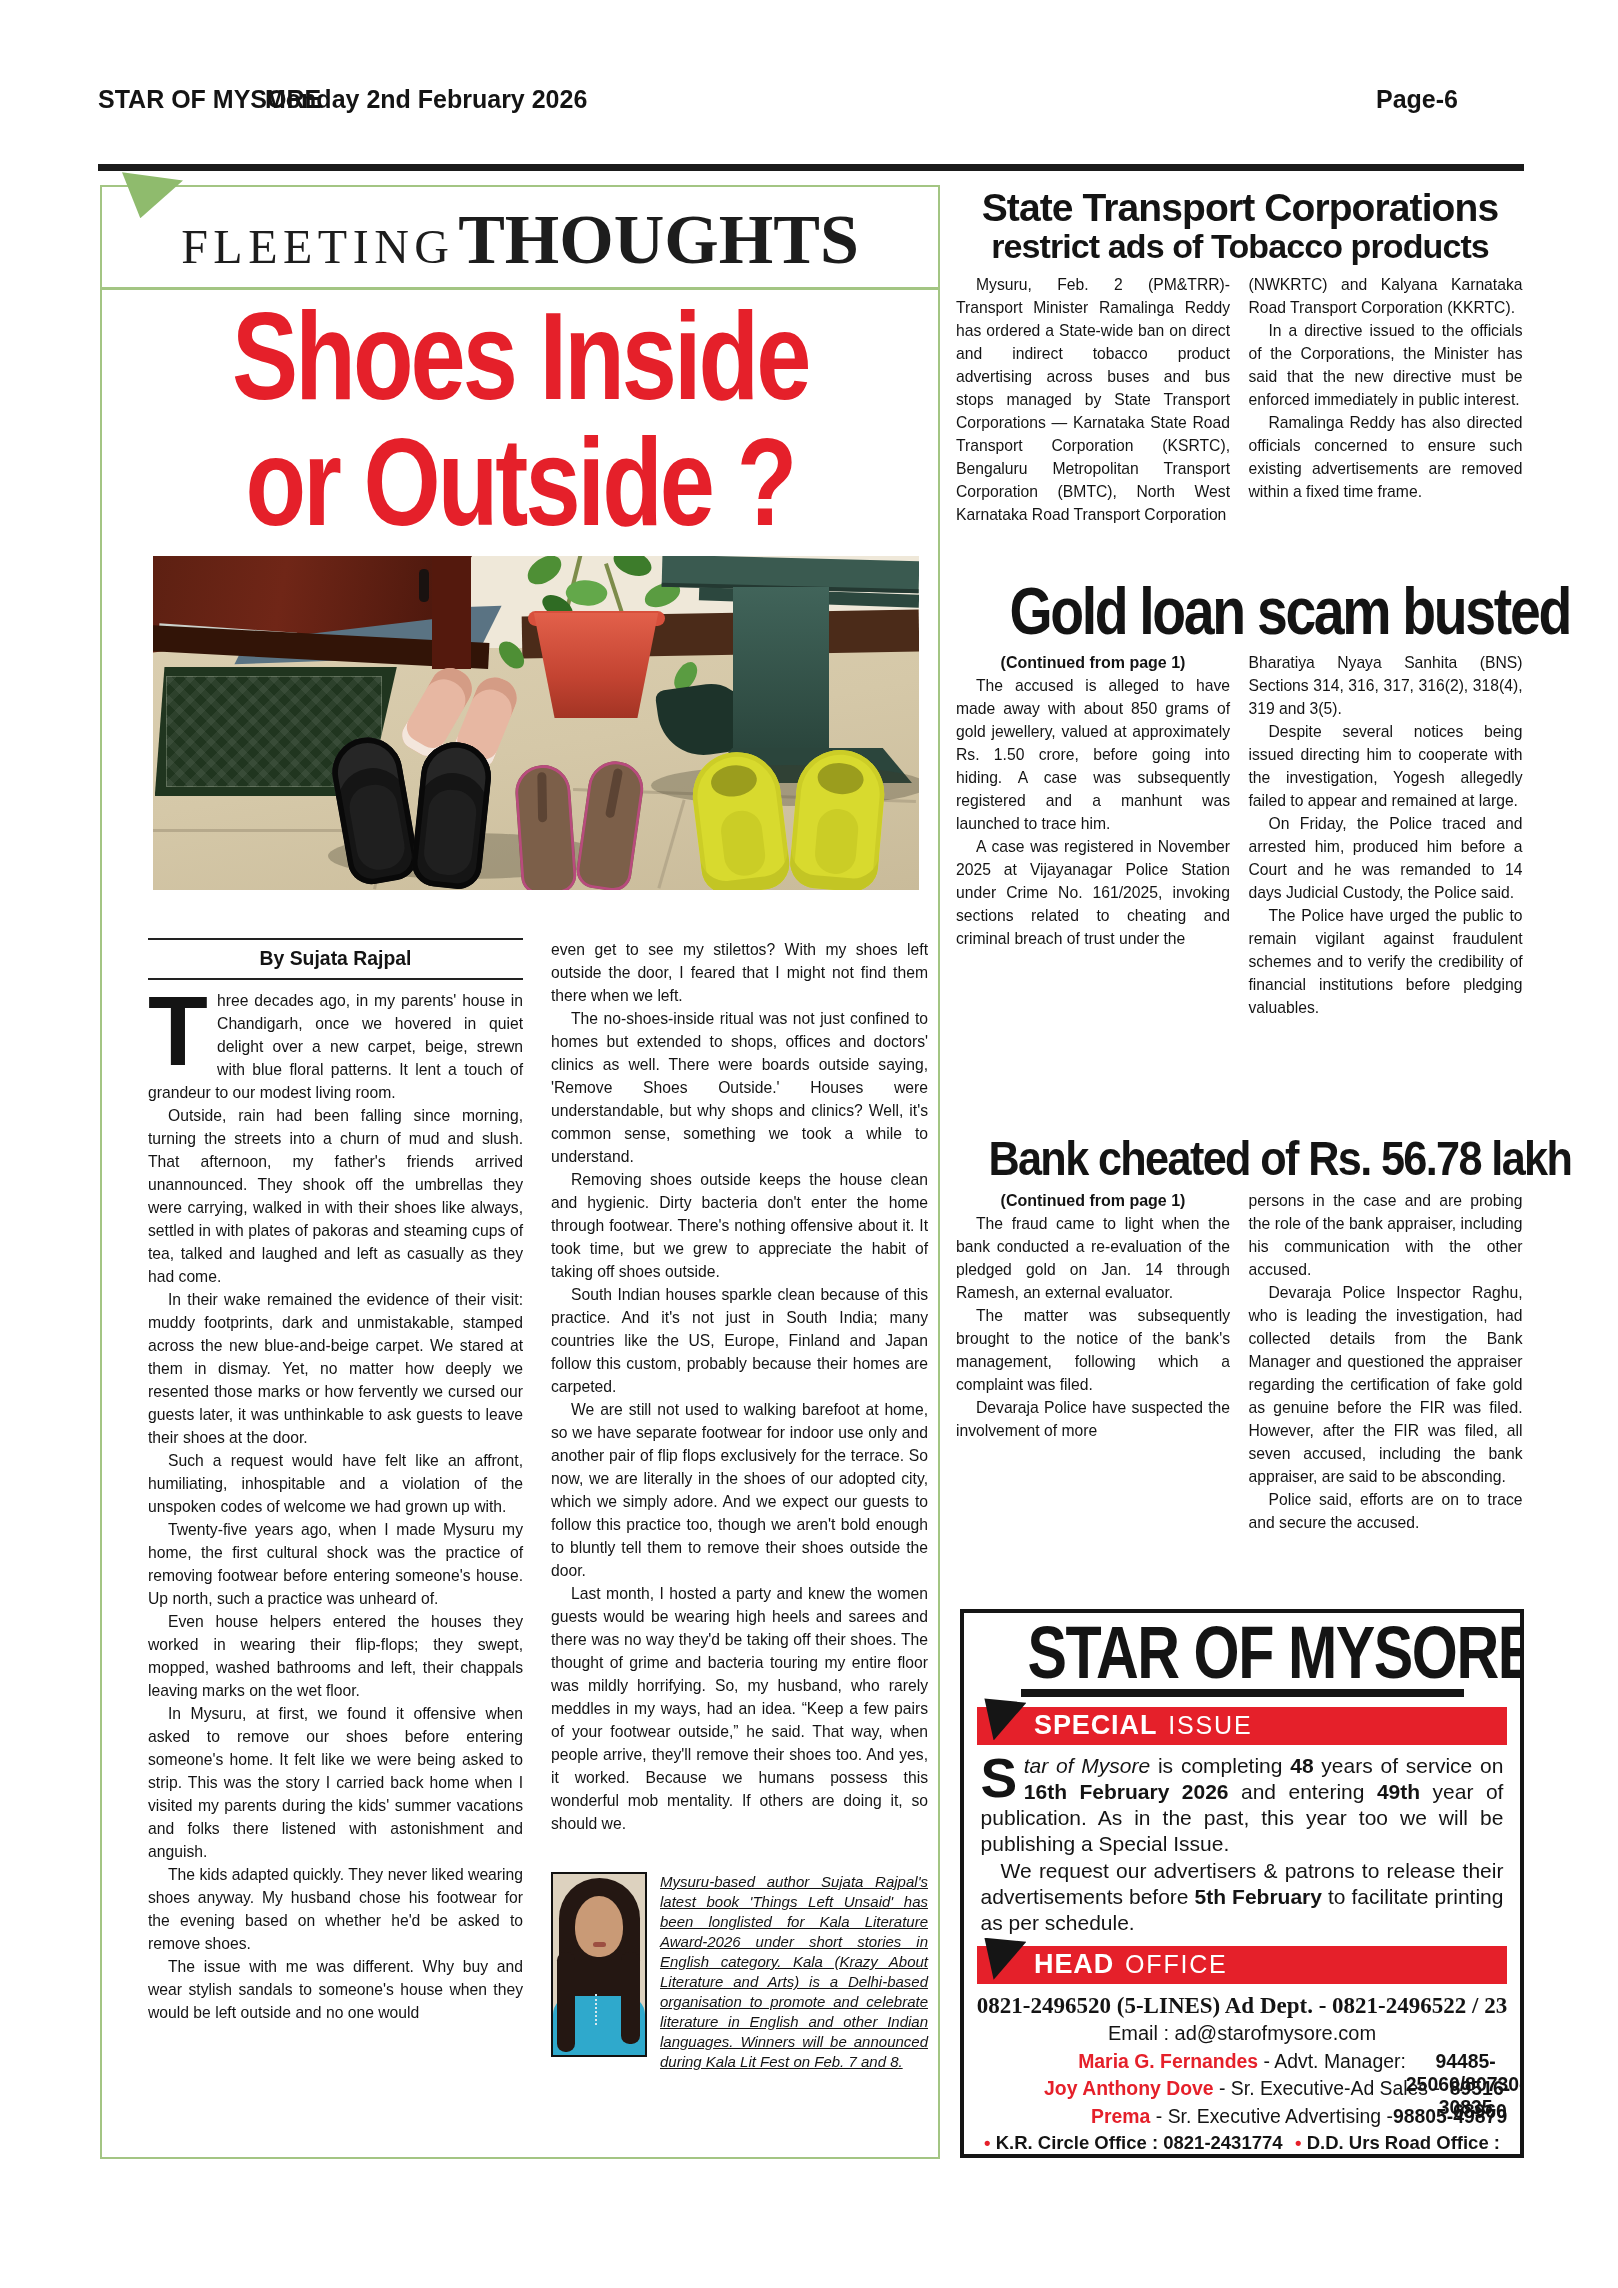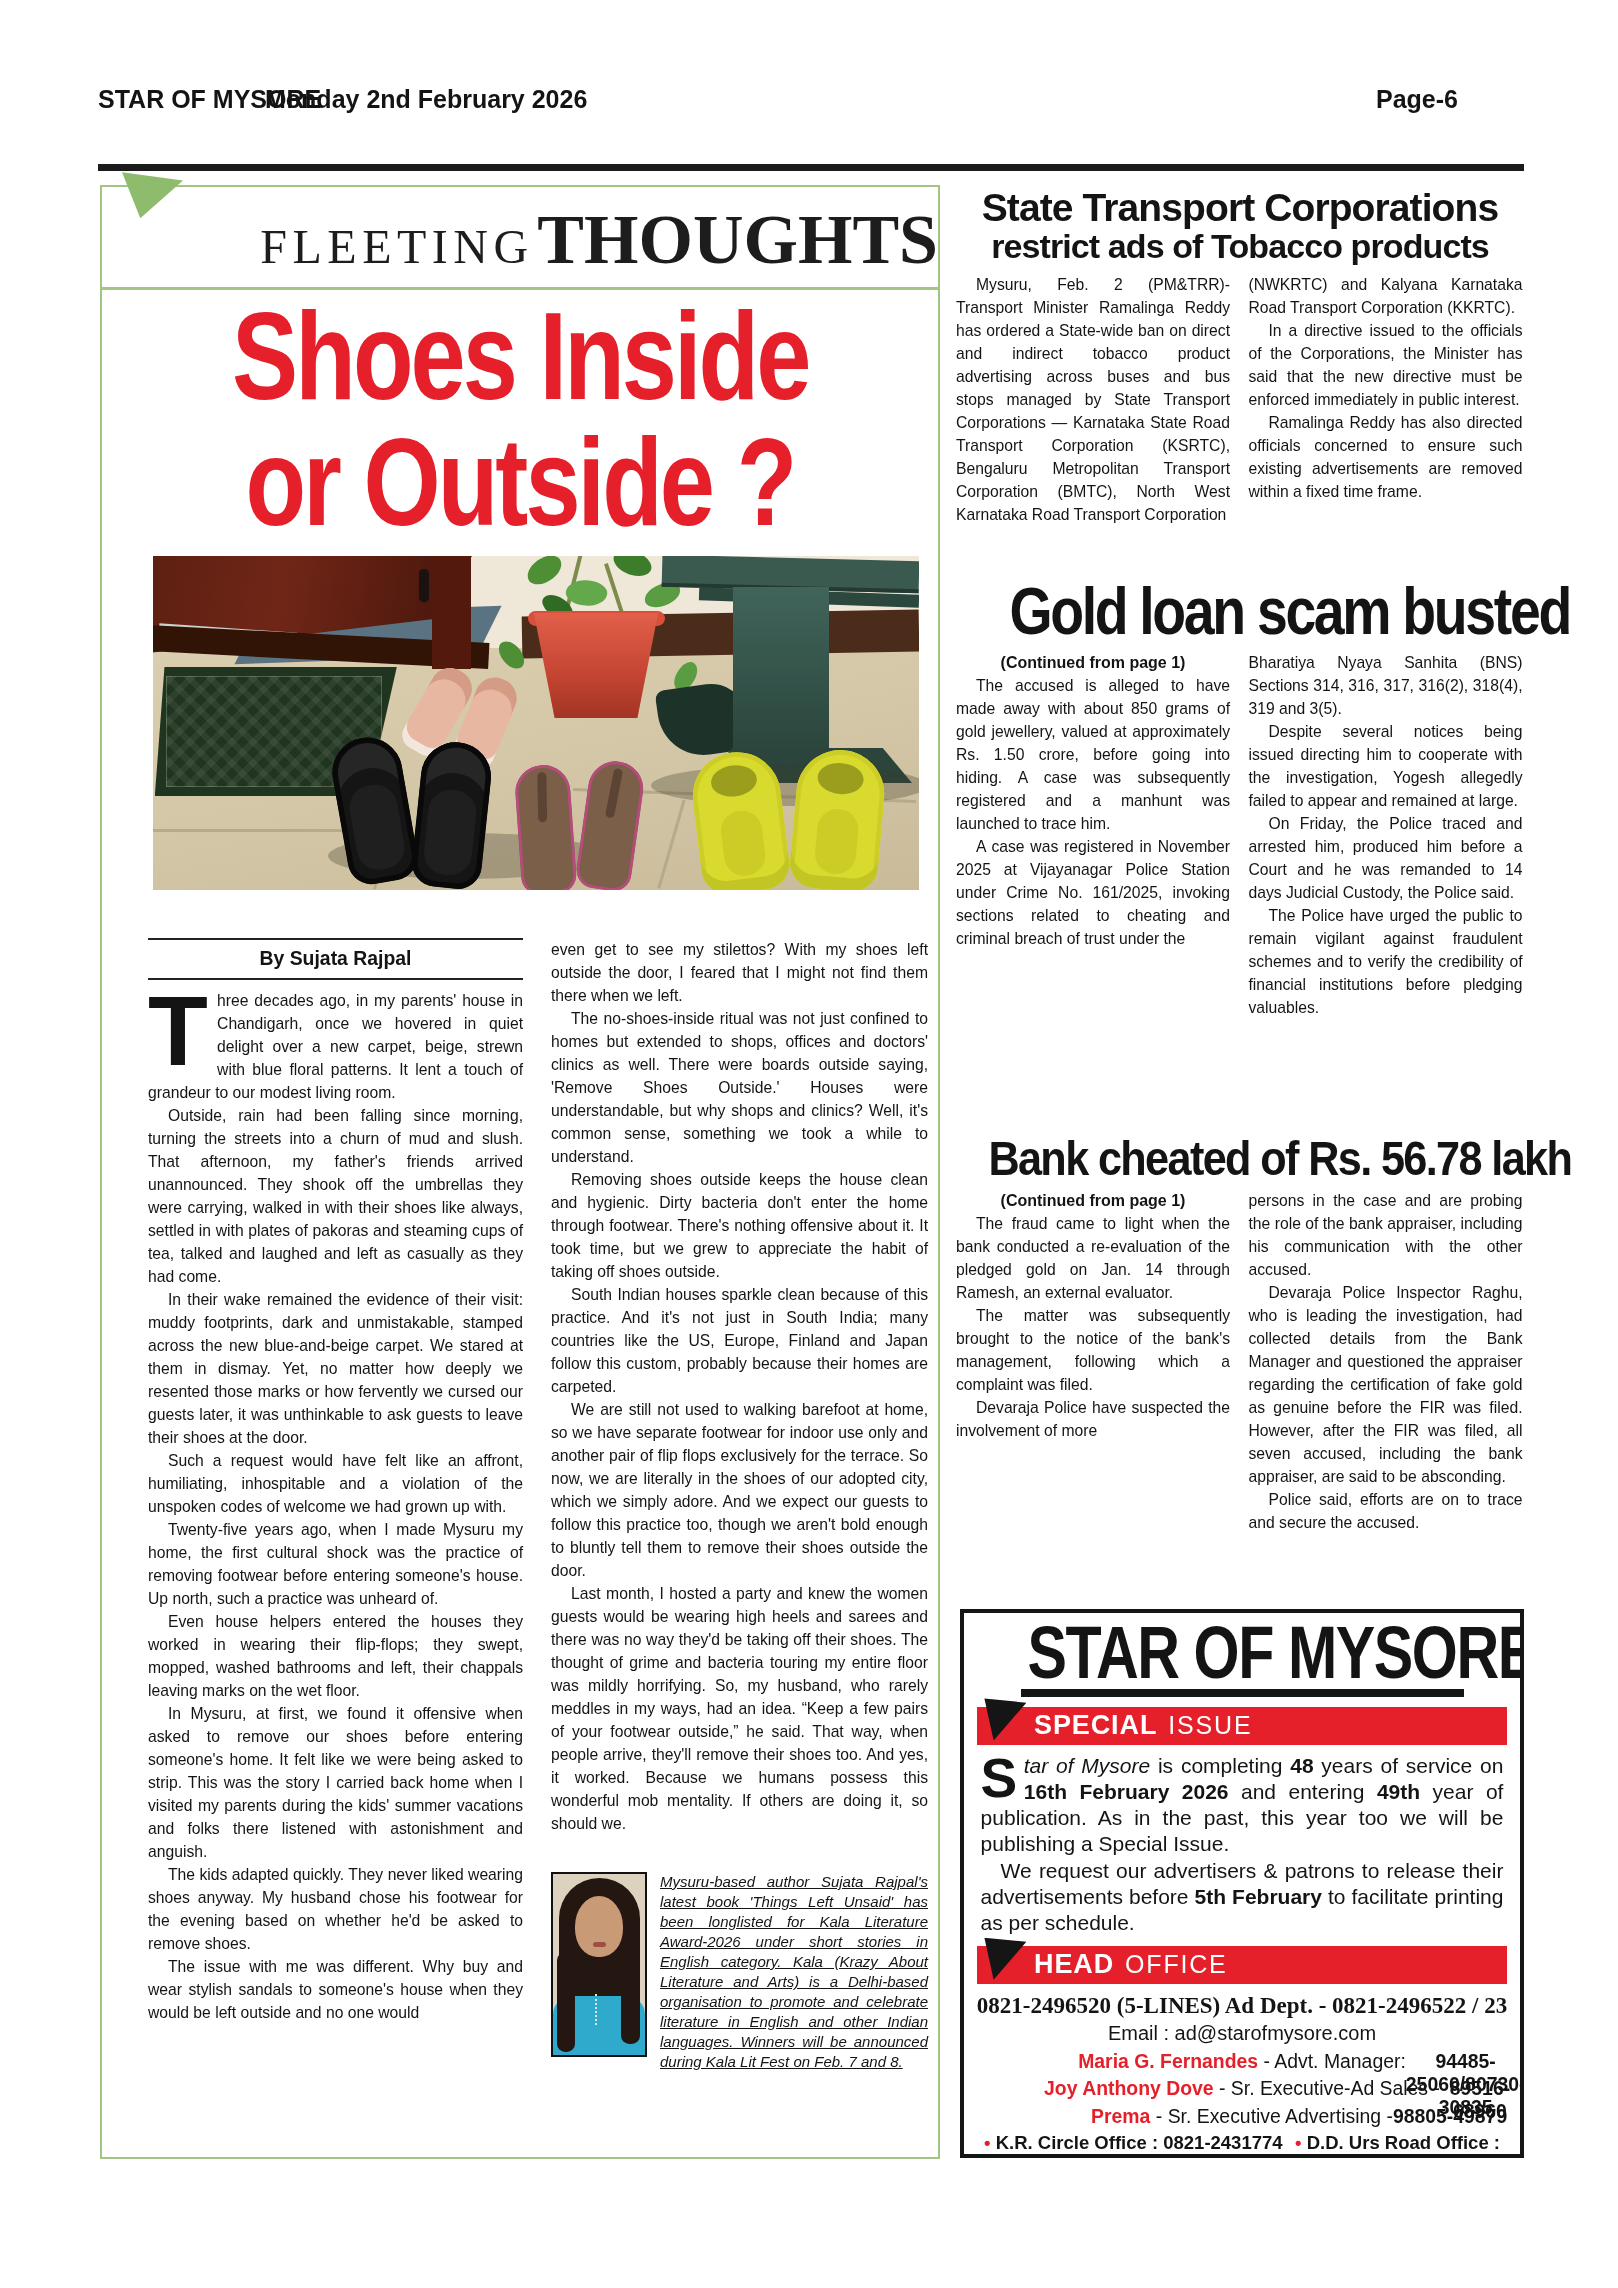--- a/index.html
+++ b/index.html
@@ -8,21 +8,21 @@
   .abs{position:absolute;}
 
   
   .hdr{font-size:25px;font-weight:700;letter-spacing:0;}
   .hdr-rule{background:#1b1b1b;}
 
   
   .gbox{border:2.8px solid #a3c583;}
   .corner-flag{position:absolute;left:20px;top:-14.8px;width:61px;height:46px;background:#8fbb6d;
                clip-path:polygon(0 0,100% 18%,30% 100%);}
-  .masthead{position:absolute;left:0;top:13px;width:100%;text-align:right;
+  .masthead{position:absolute;left:0;top:13px;width:100%;text-align:center;
             font-family:"Liberation Serif",serif;color:#1d1d1d;}
   .mh-light{font-size:48px;letter-spacing:5.5px;}
   .mh-bold{font-size:70px;font-weight:700;letter-spacing:0px;}
   .mh-rule{position:absolute;left:0;top:100px;width:100%;height:2.8px;background:#a3c583;}
   .red-head{position:absolute;left:0;width:100%;text-align:center;color:#e5202a;font-weight:700;}
   .red-head span{display:inline-block;font-size:124px;line-height:1;letter-spacing:-3.7px;
                  transform:scaleX(.8);transform-origin:center;white-space:nowrap;}
 
   
   .news p{margin:0;font-size:15.7px;line-height:23px;text-align:justify;text-indent:20px;}

